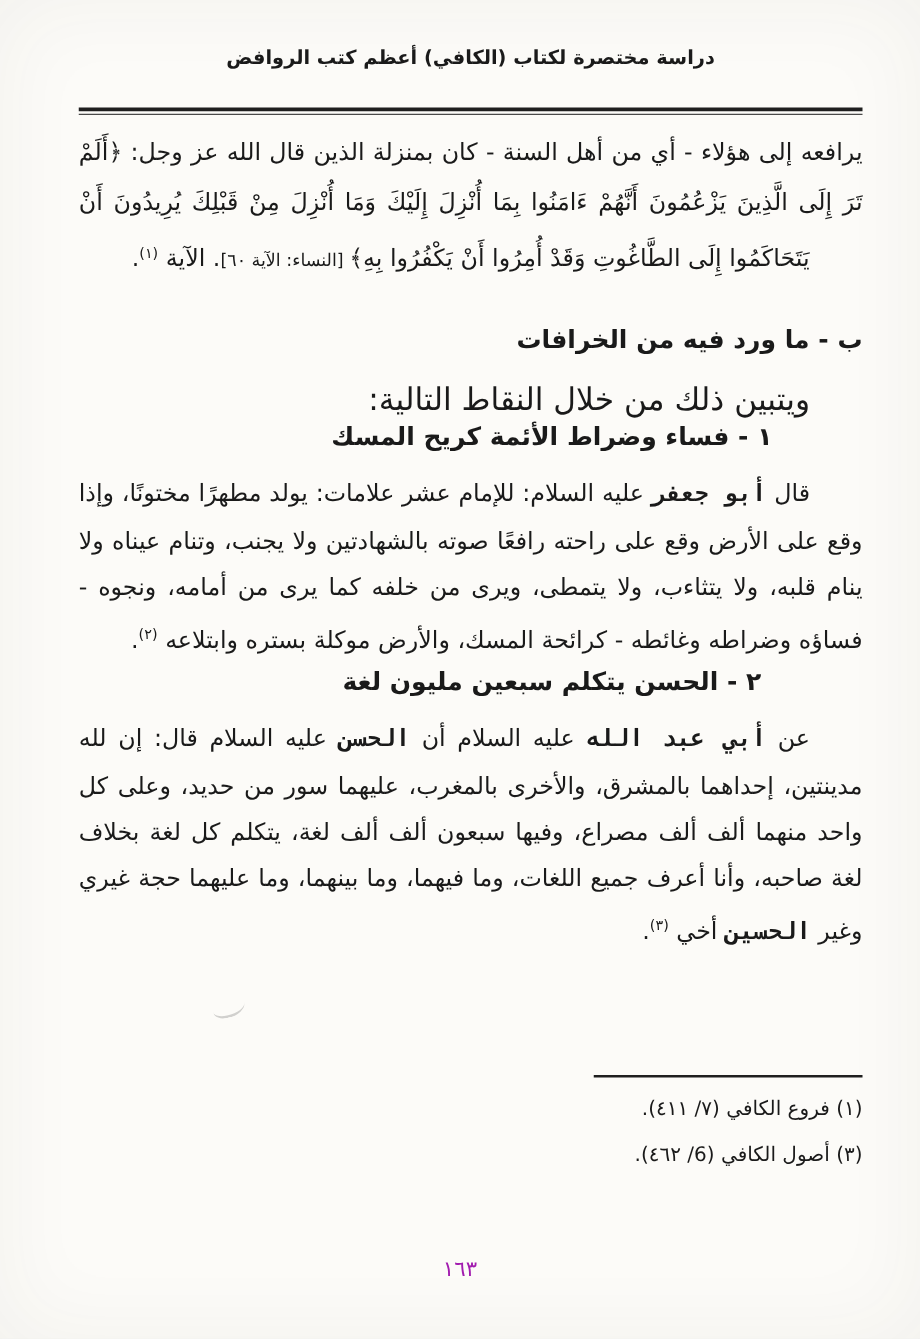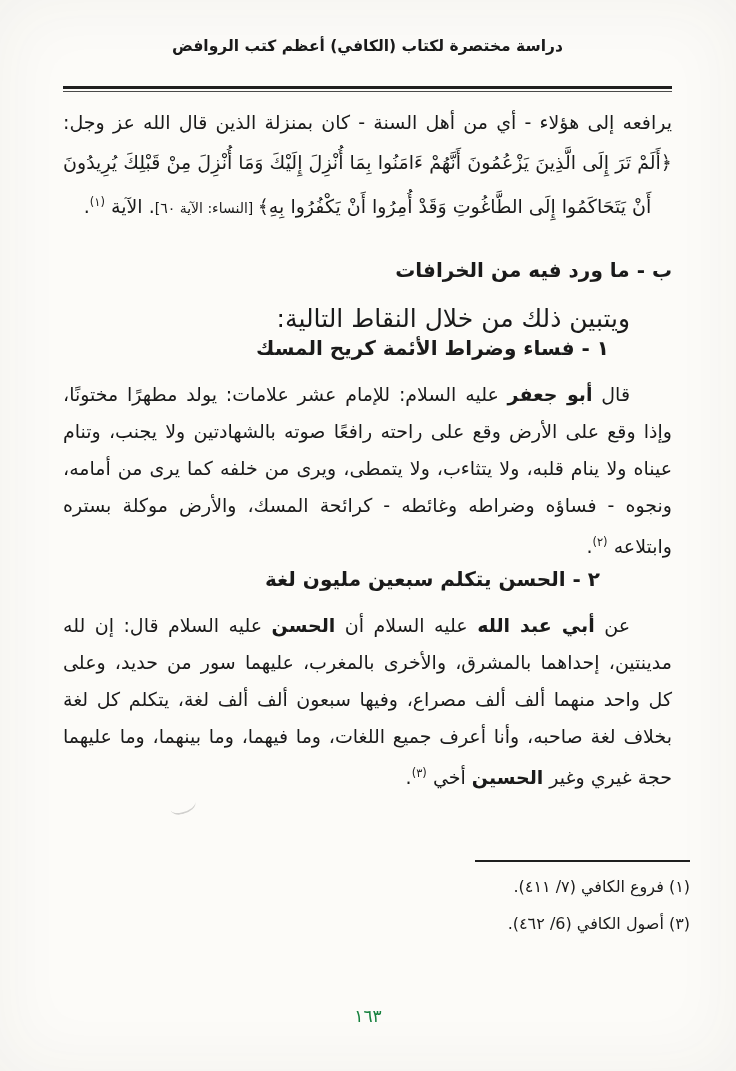--- a/index.html
+++ b/index.html
@@ -4,21 +4,21 @@
 <style>
   html, body { margin: 0; padding: 0; background: #f3f2ef; }
   .page {
     width: 736px;
     height: 1071px;
     margin: 0 auto;
     background: #fcfbf8;
     box-sizing: border-box;
     position: relative;
     direction: rtl;
-    padding: 34px 64px 0 63px;
+    padding: 34px 46px 0 63px;
     font-family: "DejaVu Sans", sans-serif;
     color: #1a1a1a;
     box-shadow: inset 0 0 70px rgba(60,55,45,0.05);
     overflow: hidden;
   }
   .running-head {
     text-align: center;
     font-size: 15.5px;
     font-weight: bold;
     line-height: 24px;
@@ -33,21 +33,21 @@
   .intro-para {
     margin: 10px 0 0 0;
     font-size: 19px;
     line-height: 40px;
     text-align: justify;
     text-align-last: center;
   }
   .quran { letter-spacing: 0; }
   .cite { font-size: 14px; }
   .fn-mark { font-size: 11.5px; vertical-align: 7px; }
-  .bold { font-weight: bold; }
+  .bold { font-weight: bold; font-family: Liberation Mono, monospace; }
   .section-heading {
     margin-top: 28px;
     font-size: 20px;
     font-weight: bold;
     line-height: 28px;
     text-align: right;
   }
   .lead-line {
     margin-top: 20px;
     font-size: 25px;
@@ -85,21 +85,21 @@
     line-height: 37px;
   }
   .page-number {
     position: absolute;
     top: 1002px;
     left: 0;
     right: 0;
     text-align: center;
     font-size: 17px;
     line-height: 28px;
-    color: #15803d;
+    color: #a21caf;
   }
   .scan-smudge {
     position: absolute;
     left: 170px;
     top: 798px;
     width: 26px;
     height: 14px;
     border-bottom: 2px solid rgba(80,80,80,0.25);
     border-radius: 0 0 60% 40%;
     transform: rotate(-12deg);

